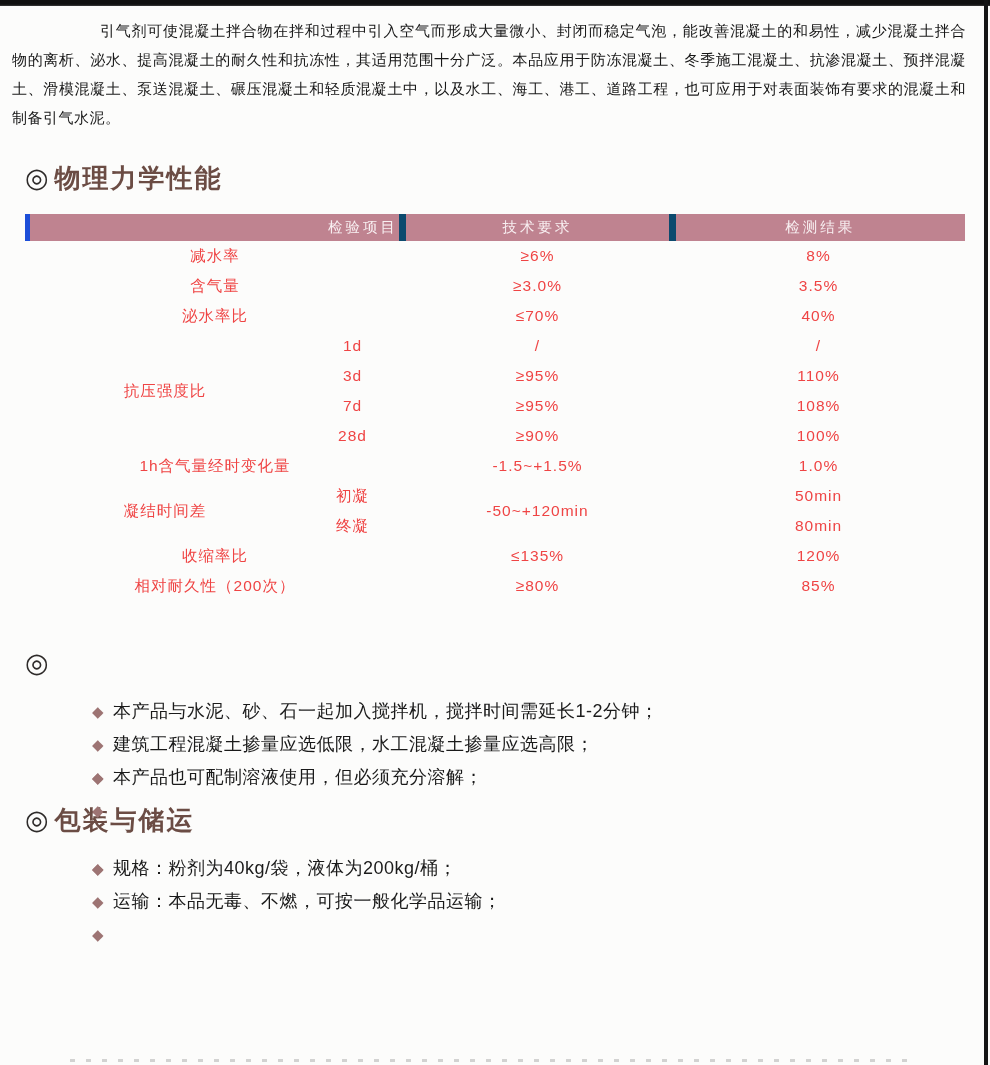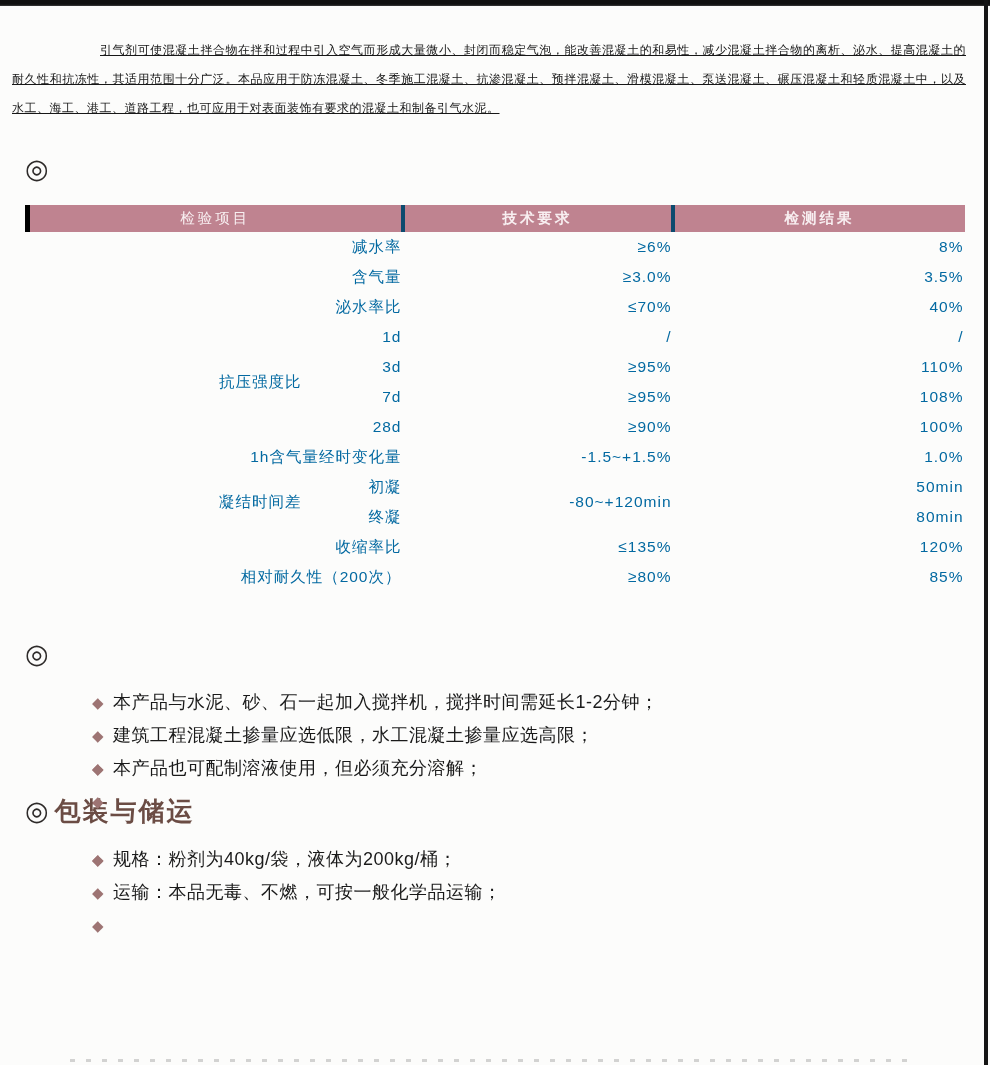--- a/index.html
+++ b/index.html
@@ -22,28 +22,27 @@
     background: linear-gradient(180deg, #101010 0 70%, #3a3a3a 100%);
   }
   .right-bar {
     position: absolute; top: 0; right: 2px;
     width: 4px; height: 100%;
     background: #151515;
   }
   .content { padding: 0 24px 0 12px; }
 
   .intro {
-    margin: 36px 0 0 0;
-    font-size: 12px;
+    margin: 16px 0 0 0;
+    font-size: 15px;
     line-height: 29px;
     text-align: justify;
     text-indent: 88px;
     color: #171717;
     letter-spacing: 0.5px;
-    text-decoration: underline;
   }
 
   .section-heading {
     margin: 30px 0 0 13px;
     font-size: 26px;
     line-height: 32px;
     font-weight: bold;
     letter-spacing: 2px;
     color: #6b4c44;
     display: flex;
@@ -68,27 +67,27 @@
   .props-table thead th {
     background: #bf8390;
     color: #f8eff1;
     font-size: 14.5px;
     font-weight: normal;
     letter-spacing: 3px;
     height: 25px;
     text-align: center;
     vertical-align: middle;
   }
-  .props-table thead th + th { border-left: 4px solid #0c4a6e; font-weight: bold; }
-  .props-table thead th:first-child { border-left: 5px solid #000000; }
+  .props-table thead th + th { border-left: 7px solid #0c4a6e; }
+  .props-table thead th:first-child { border-left: 5px solid #1d4ed8; text-align: right; }
   .props-table tbody td {
     height: 28px;
     font-size: 15.5px;
-    color: #0369a1;
-    text-align: right;
+    color: #ef4444;
+    text-align: center;
     vertical-align: middle;
     letter-spacing: 1px;
   }
 
   .bullet-list {
     list-style: none;
     margin: 16px 0 0 0;
     padding: 0;
   }
   .bullet-list li {
@@ -122,20 +121,21 @@
 <div class="page">
   <div class="top-bar"></div>
   <div class="right-bar"></div>
 
   <div class="content">
 
     <p class="intro">引气剂可使混凝土拌合物在拌和过程中引入空气而形成大量微小、封闭而稳定气泡，能改善混凝土的和易性，减少混凝土拌合物的离析、泌水、提高混凝土的耐久性和抗冻性，其适用范围十分广泛。本品应用于防冻混凝土、冬季施工混凝土、抗渗混凝土、预拌混凝土、滑模混凝土、泵送混凝土、碾压混凝土和轻质混凝土中，以及水工、海工、港工、道路工程，也可应用于对表面装饰有要求的混凝土和制备引气水泥。</p>
 
     <div class="section-heading">
       <span class="marker">◎</span>
+      <span>物理力学性能</span>
     </div>
 
     <table class="props-table">
       <colgroup>
         <col style="width:275px">
           <col style="width:100px">
           <col style="width:270px">
           <col style="width:292px">
       </colgroup>
       <thead>
@@ -183,21 +183,21 @@
           <td>100%</td>
         </tr>
         <tr>
           <td colspan="2">1h含气量经时变化量</td>
           <td>-1.5~+1.5%</td>
           <td>1.0%</td>
         </tr>
         <tr>
           <td rowspan="2">凝结时间差</td>
           <td>初凝</td>
-          <td rowspan="2">-80~+120min</td>
+          <td rowspan="2">-50~+120min</td>
           <td>50min</td>
         </tr>
         <tr>
           <td>终凝</td>
           <td>80min</td>
         </tr>
         <tr>
           <td colspan="2">收缩率比</td>
           <td>≤135%</td>
           <td>120%</td>

